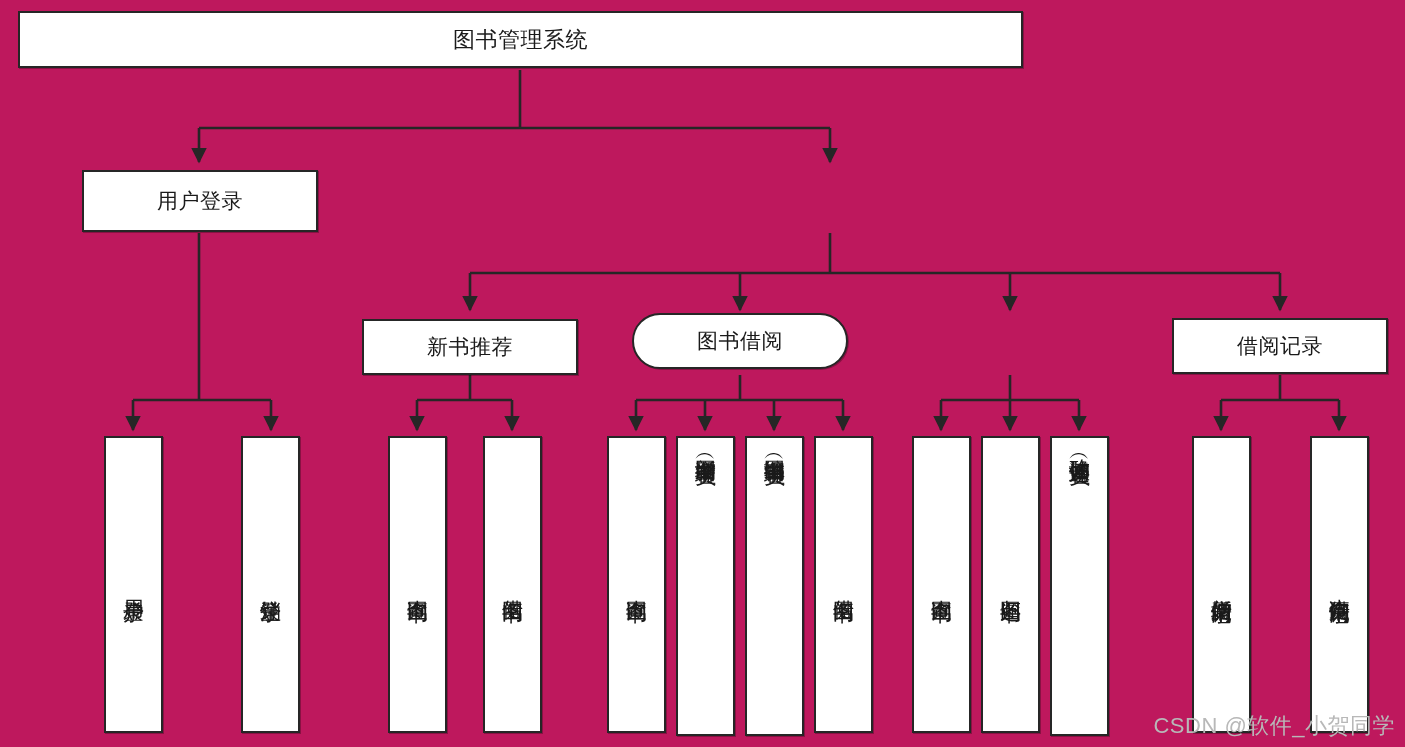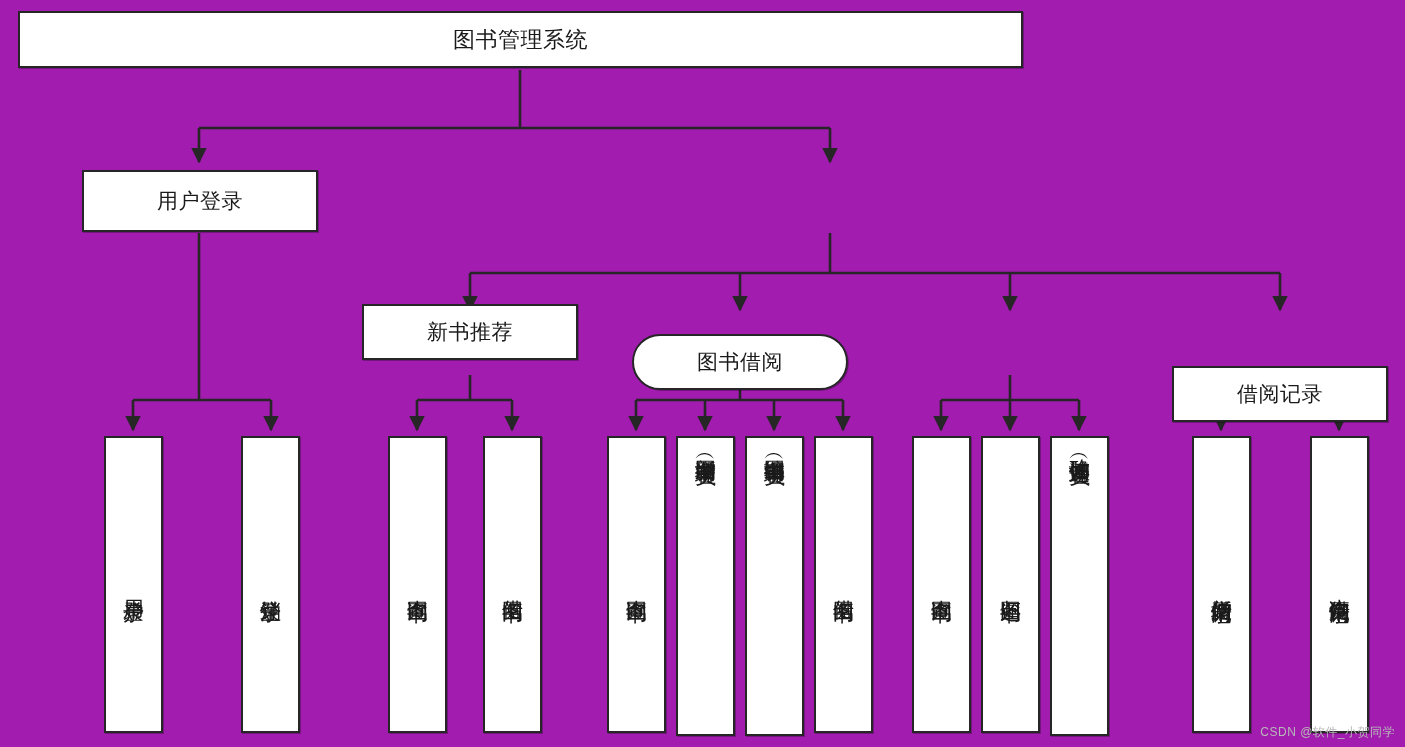--- a/index.html
+++ b/index.html
@@ -7,21 +7,21 @@
     padding: 0;
     background: #ffffff;
   }
   body {
     font-family: "Liberation Sans", "DejaVu Sans", sans-serif;
   }
   #canvas {
     position: relative;
     width: 1405px;
     height: 747px;
-    background: #a21caf;
+    background: #be185d;
     overflow: hidden;
   }
   svg.wires {
     position: absolute;
     left: 0;
     top: 0;
     width: 1405px;
     height: 747px;
     pointer-events: none;
   }
@@ -62,21 +62,21 @@
     white-space: nowrap;
   }
   .node.v.mid {
     align-items: center;
     padding-top: 0;
   }
   .watermark {
     position: absolute;
     right: 10px;
     bottom: 6px;
-    font-size: 12px;
+    font-size: 22px;
     color: #b8b8b8;
     white-space: nowrap;
     letter-spacing: 0.5px;
   }
 </style>
 </head>
 <body>
 
 <div id="canvas">
 
@@ -131,27 +131,27 @@
   </svg>
 
   <div class="node h root" style="left:18px; top:11px; width:1005px; height:57px;">
     <span class="lbl">图书管理系统</span>
   </div>
 
   <div class="node h" style="left:82px; top:170px; width:236px; height:62px;">
     <span class="lbl">用户登录</span>
   </div>
 
-  <div class="node h" style="left:362px; top:304px; width:216px; height:56px;">
+  <div class="node h" style="left:362px; top:319px; width:216px; height:56px;">
     <span class="lbl">新书推荐</span>
   </div>
-  <div class="node h" style="left:632px; top:334px; width:216px; height:56px;border-radius:28px;">
+  <div class="node h" style="left:632px; top:313px; width:216px; height:56px;border-radius:28px;">
     <span class="lbl">图书借阅</span>
   </div>
-  <div class="node h" style="left:1172px; top:318px; width:216px; height:56px;margin-top:48px;">
+  <div class="node h" style="left:1172px; top:318px; width:216px; height:56px;">
     <span class="lbl">借阅记录</span>
   </div>
 
   <div class="node v mid" style="left:104px; top:436px; width:59px; height:297px;">
     <span class="lbl">用户登录</span>
   </div>
   <div class="node v mid" style="left:241px; top:436px; width:59px; height:297px;">
     <span class="lbl">注销登录</span>
   </div>
 

